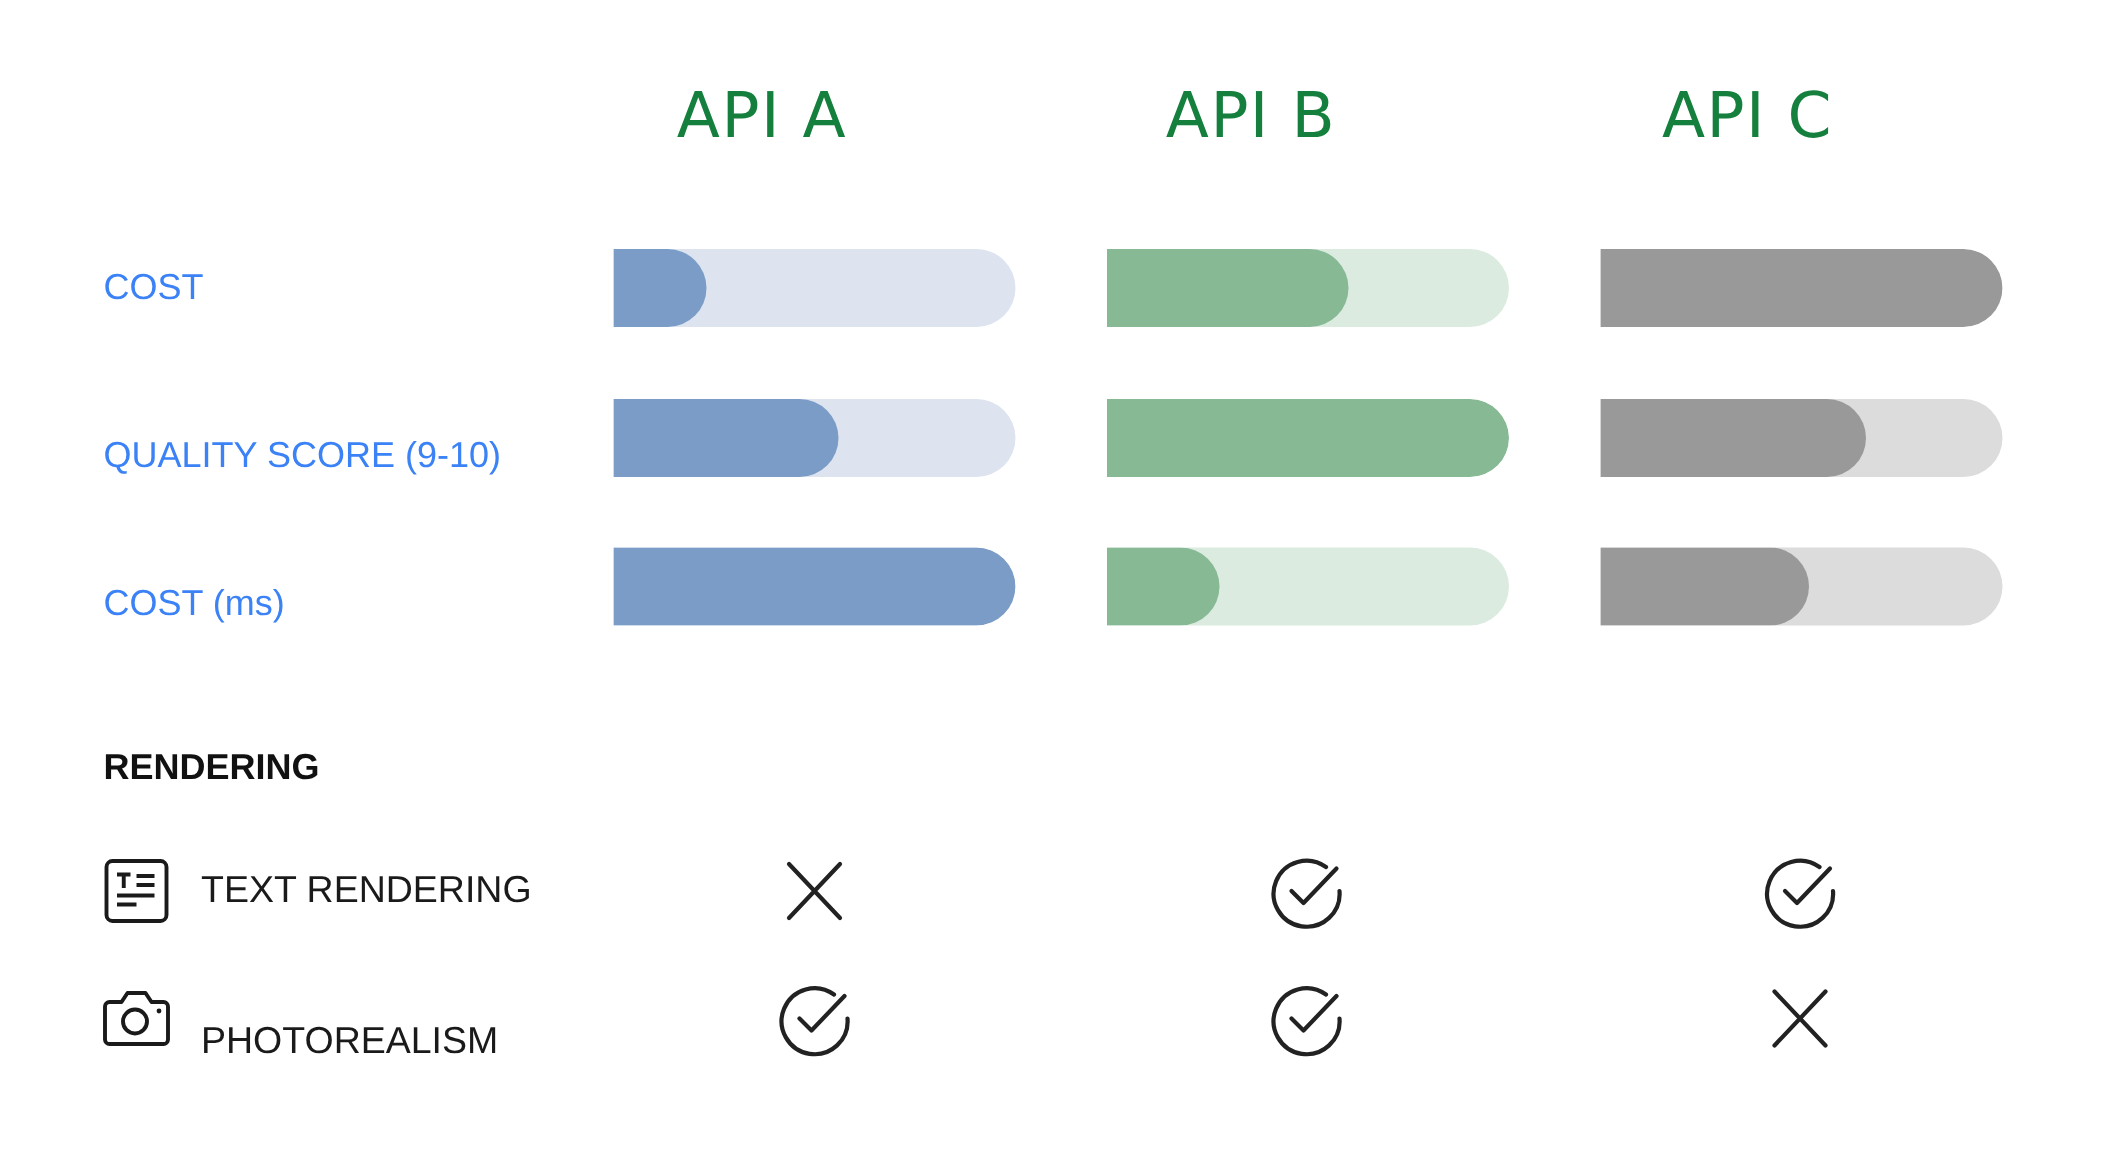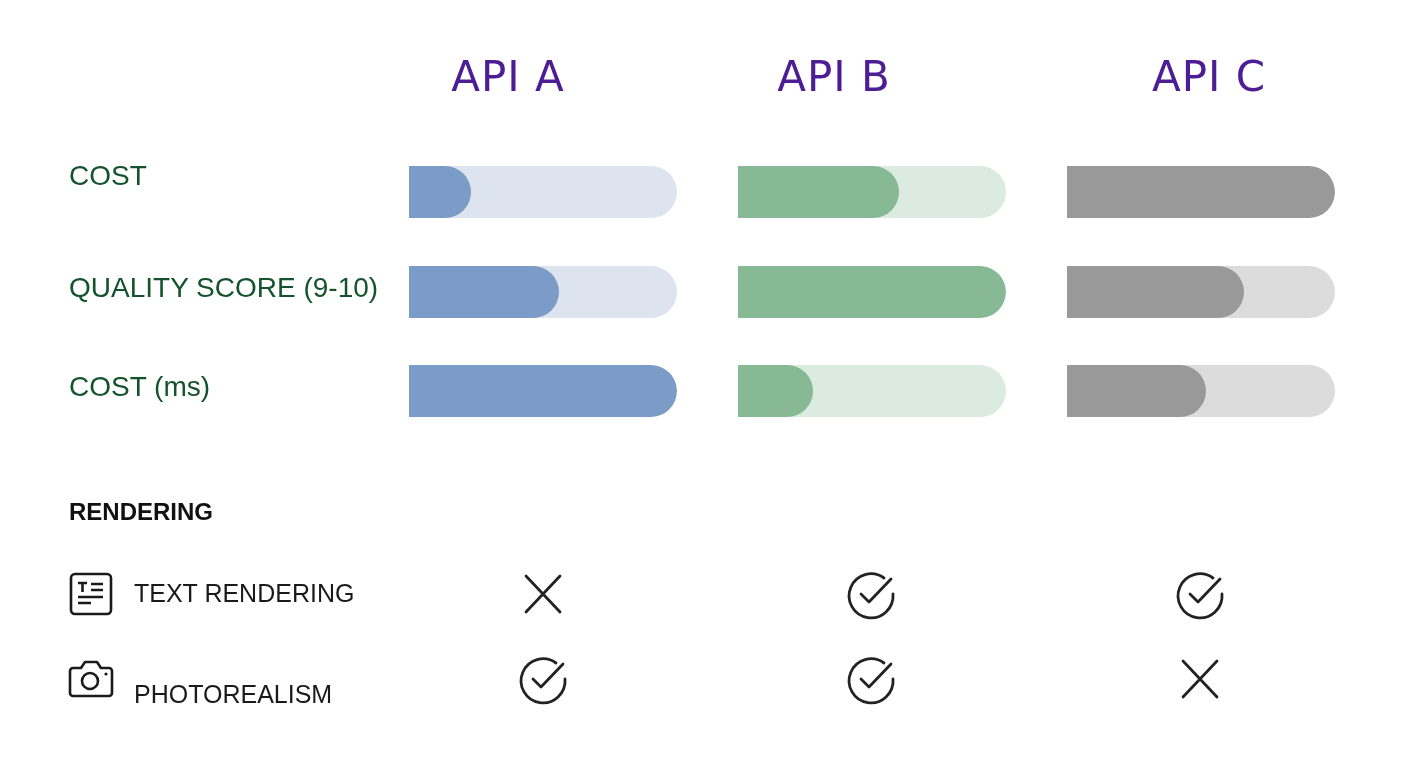--- a/index.html
+++ b/index.html
@@ -3,24 +3,24 @@
 <meta charset="utf-8">
 <style>
   html, body { margin: 0; padding: 0; background: #ffffff; }
   body {
     width: 1408px; height: 768px; position: relative; overflow: hidden;
     font-family: "Liberation Sans", "DejaVu Sans", sans-serif; color: #1a1a1a;
   }
   .api-header {
     position: absolute; top: 52px; width: 268px; text-align: center;
     font-family: "DejaVu Sans", sans-serif; font-size: 42px; font-weight: 400;
-    letter-spacing: 1px; color: #4c1d95;
+    letter-spacing: 1px; color: #15803d;
   }
   .metric-label {
-    position: absolute; left: 69px; font-size: 28px; line-height: 32px; color: #14532d;
+    position: absolute; left: 69px; font-size: 24px; line-height: 32px; color: #3b82f6; margin-top: 16px;
   }
   .track {
     position: absolute; width: 268px; height: 52px;
     border-radius: 0 26px 26px 0; overflow: hidden;
   }
   .fill {
     position: absolute; left: 0; top: 0; height: 100%;
     border-radius: 0 26px 26px 0;
   }
   .section-title {
@@ -28,21 +28,21 @@
   }
   .feature-icon { position: absolute; left: 67px; width: 48px; height: 48px; }
   .feature-label { position: absolute; left: 134px; font-size: 25px; color: #1a1a1a; }
   .mark { position: absolute; width: 54px; height: 54px; }
 </style>
 </head>
 <body>
 
 <div class="api-header" style="left:374px">API A</div>
 <div class="api-header" style="left:700px">API B</div>
-<div class="api-header" style="left:1075px">API C</div>
+<div class="api-header" style="left:1031px">API C</div>
 
 <div class="metric-label" style="top:160px">
   <div>COST</div>
 </div>
 <div class="metric-label" style="top:272px">QUALITY SCORE (9-10)</div>
 <div class="metric-label" style="top:371px">COST (ms)</div>
 
 <div id="bars">
     <div class="track" style="left: 409px; top: 166px; background: rgb(221, 228, 239);">
       <div class="fill" style="width: 23%; min-width: 52px; background: rgb(122, 156, 198);"></div>

